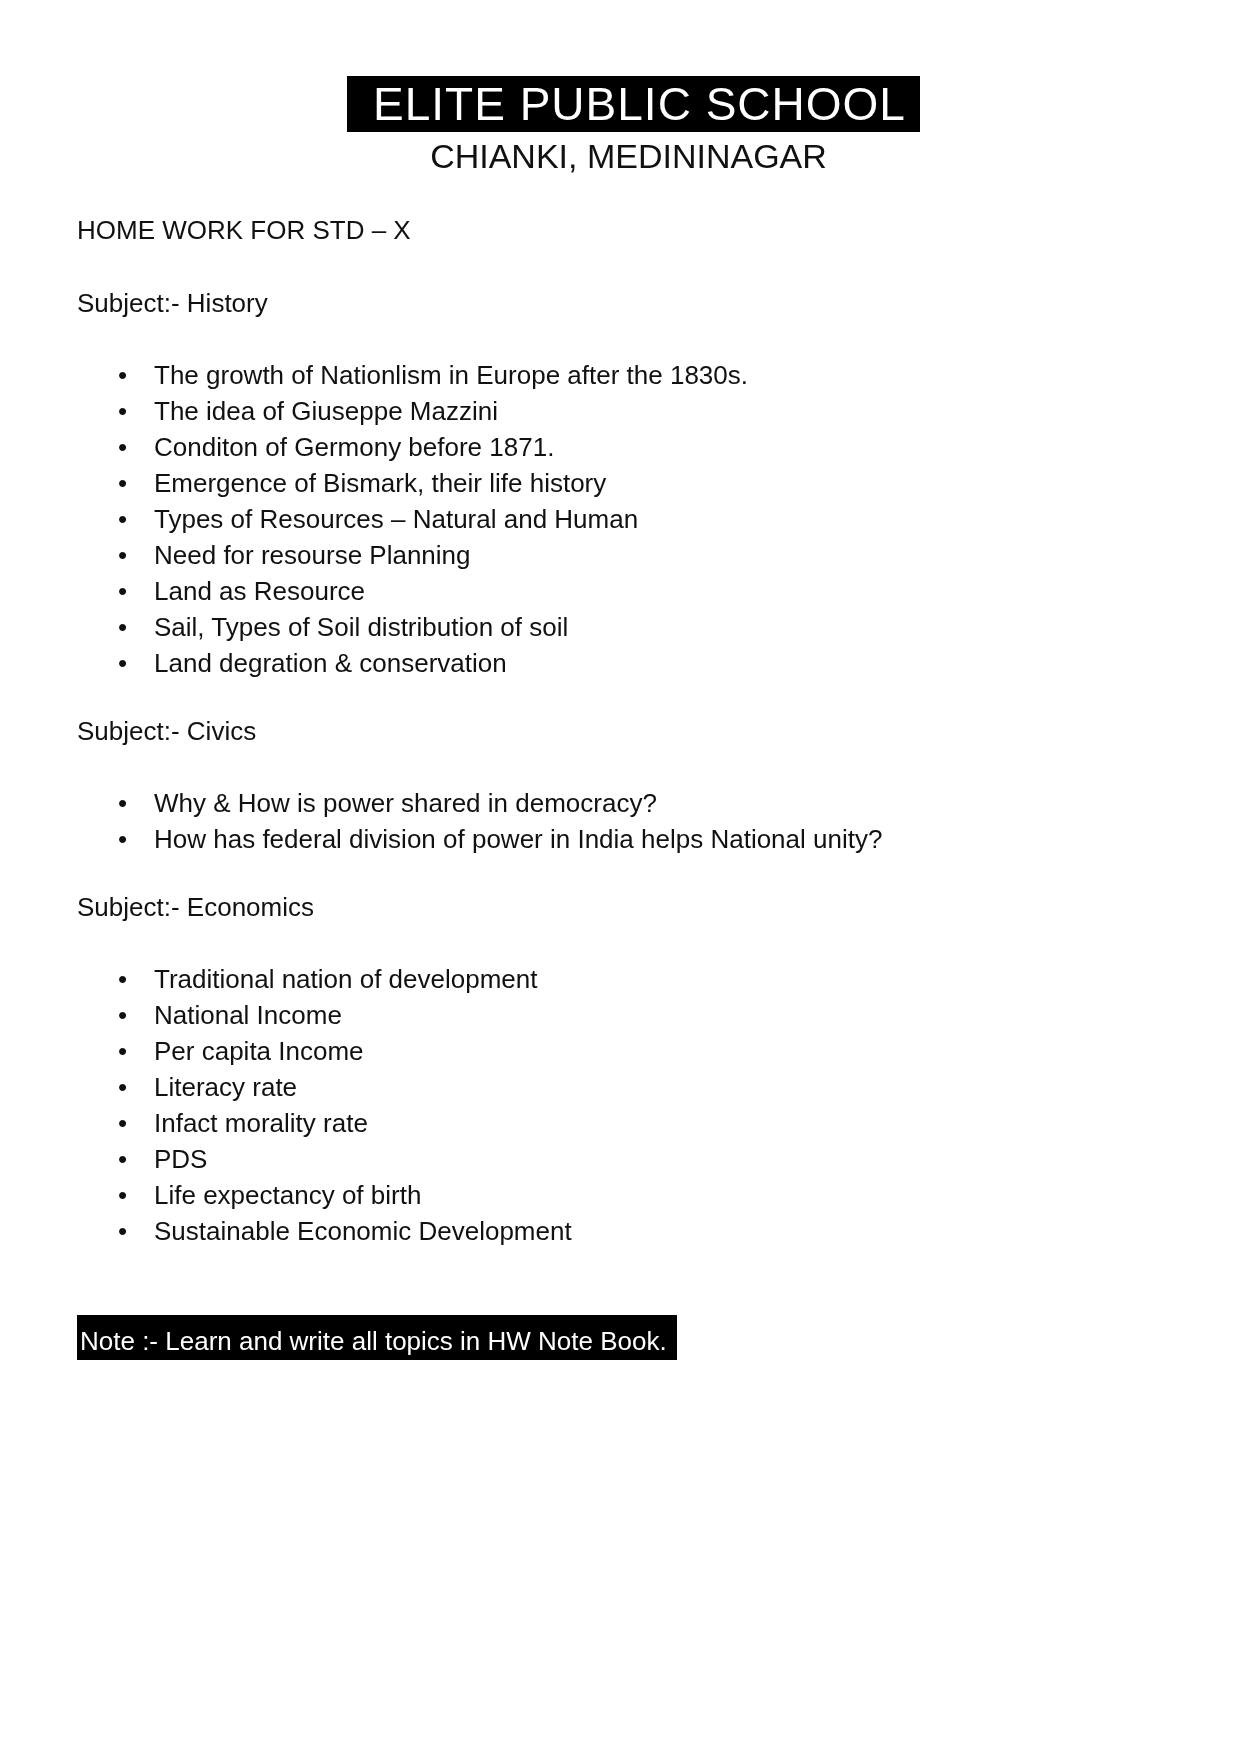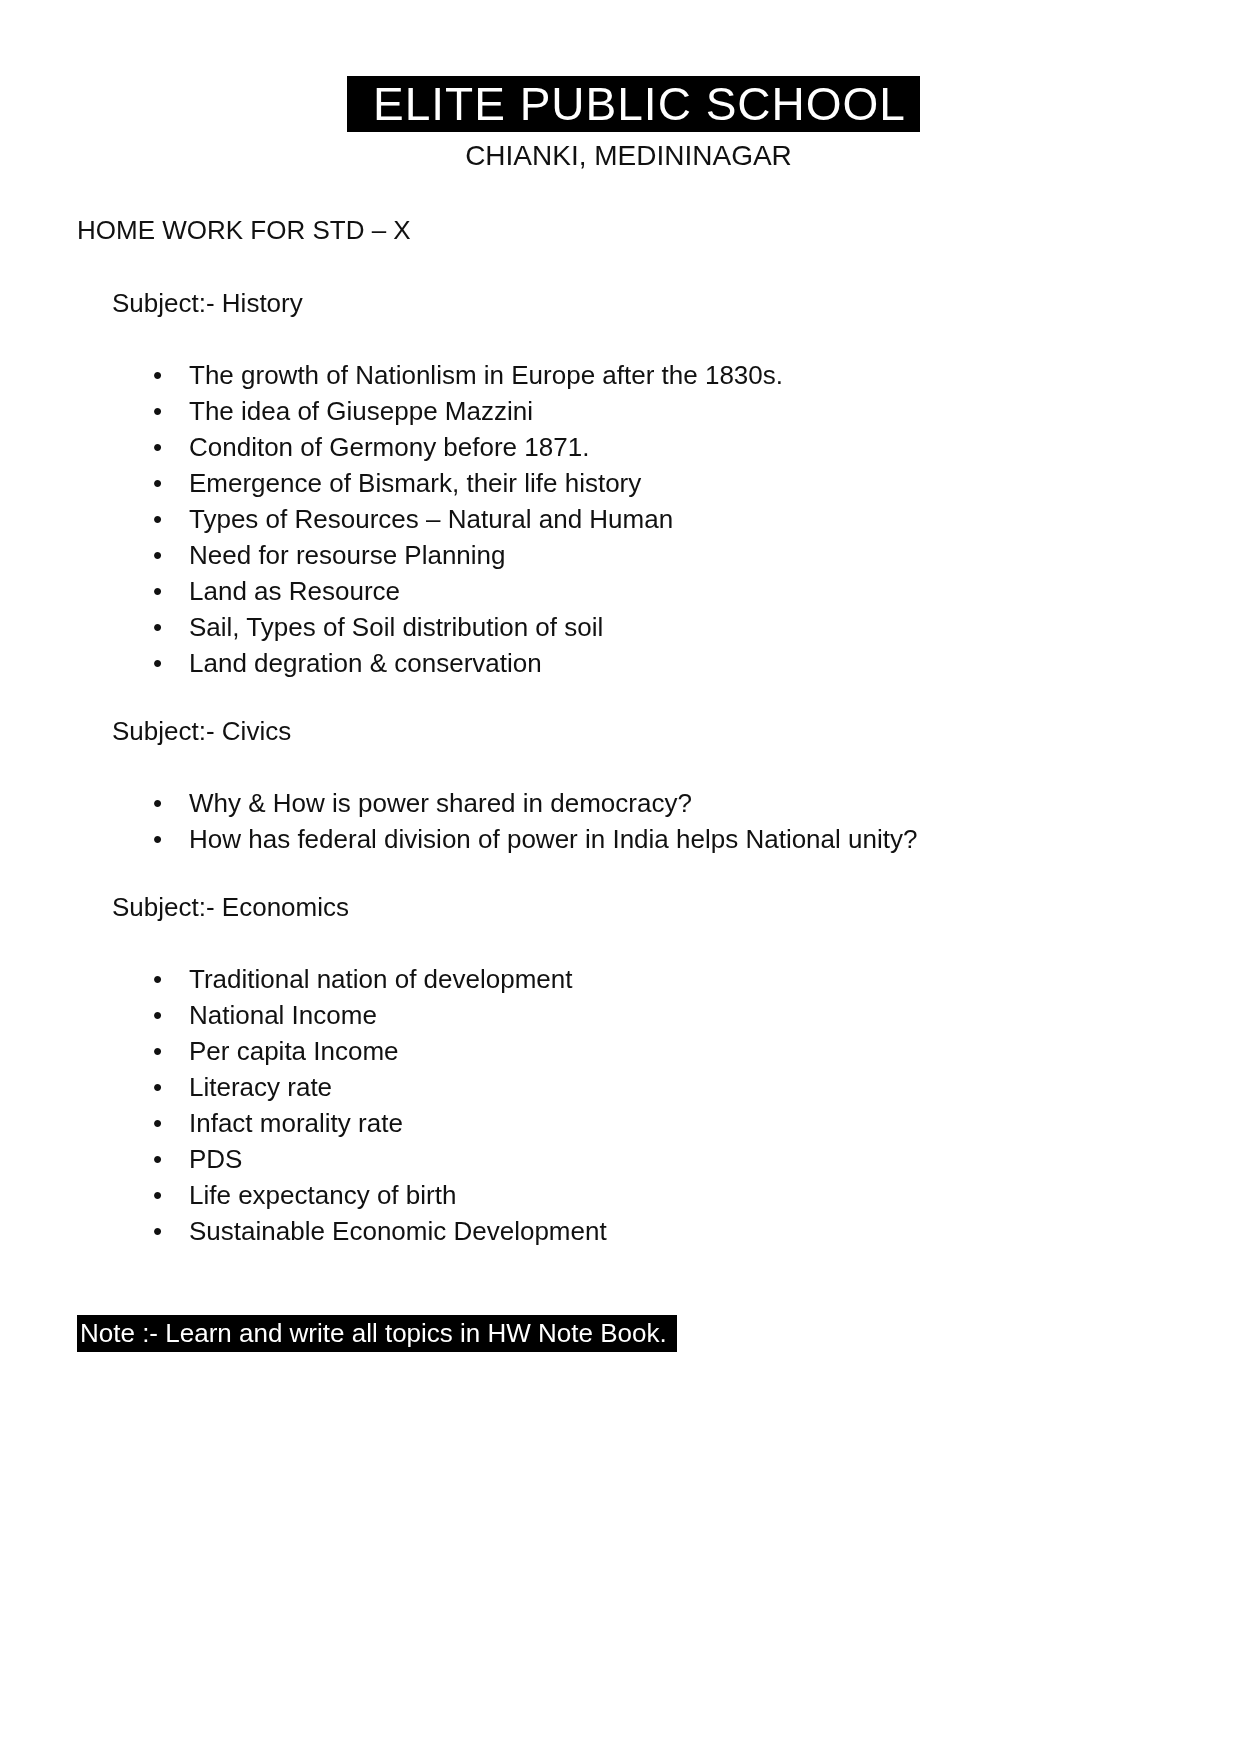--- a/index.html
+++ b/index.html
@@ -28,21 +28,21 @@
     display: inline-block;
     background: var(--hl-bg, #000000);
     color: var(--hl-text, #ffffff);
     font-size: 46px;
     line-height: 54px;
     padding: 1px 14px 1px 26px;
     letter-spacing: 1px;
     margin-left: 10px;
   }
   .address-line {
-    font-size: 28px;
+    font-size: 34px;
     line-height: 32px;
   }
   .address-line.first {
     margin-top: 8px;
   }
   .hw-title {
     font-size: 26px;
     line-height: 32px;
     margin-top: 42px;
     text-align: left;
@@ -51,21 +51,20 @@
     text-align: left;
   }
   .section-heading {
     font-size: 26px;
     line-height: 36px;
     font-weight: normal;
     margin: 32px 0 36px 0;
   }
   .sections-wrap {
     margin-top: 39px;
-    margin-left: 35px;
   }
   .sections-wrap .section:first-child .section-heading {
     margin-top: 0;
   }
   .bullet-list {
     margin: 0;
     padding: 0;
     list-style: none;
   }
   .bullet-item {
@@ -83,21 +82,21 @@
   .bullet-text {
     flex: 1 1 auto;
   }
   .note-banner {
     display: inline-block;
     margin-top: 66px;
     background: var(--hl-bg, #000000);
     color: var(--hl-text, #ffffff);
     font-size: 26px;
     line-height: 37px;
-    padding: 0 10px 0 3px;
+    padding: 8px 10px 0 3px;
   }
 </style>
 </head>
 <body style="background: rgb(255, 255, 255);">
 
 <div class="page">
 
   <div class="header">
     <div class="school-banner">ELITE PUBLIC SCHOOL</div>
     <div class="address-line first">CHIANKI, MEDININAGAR</div>

